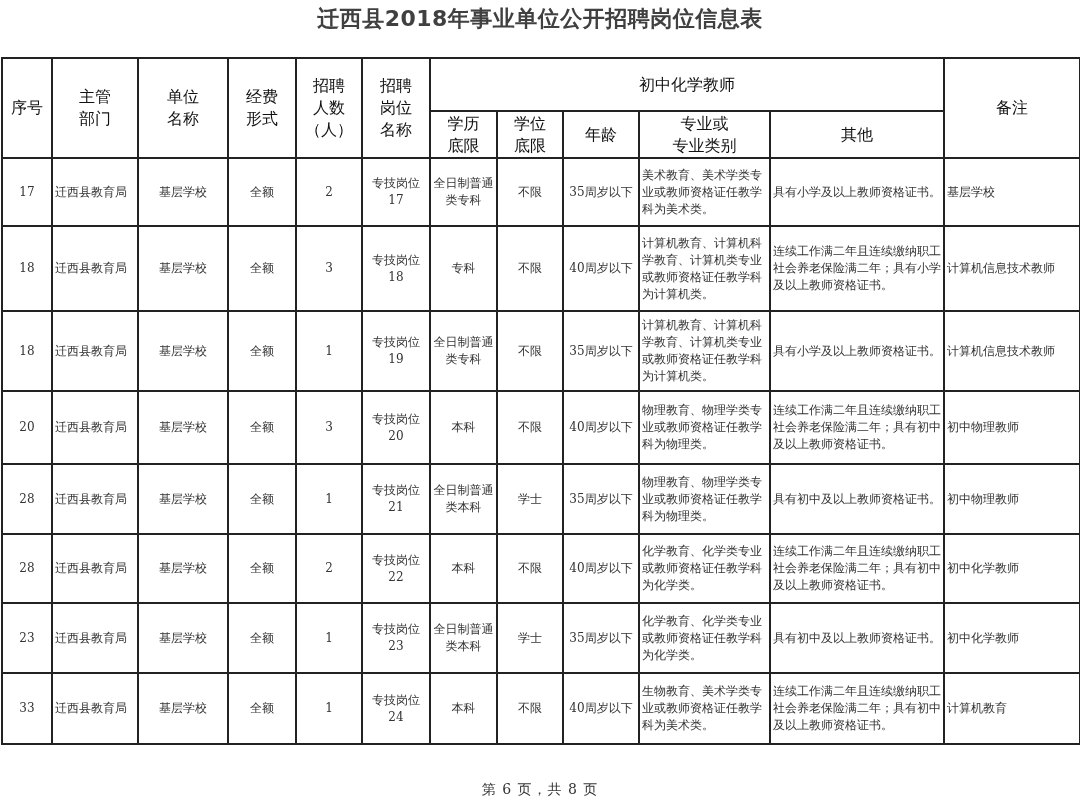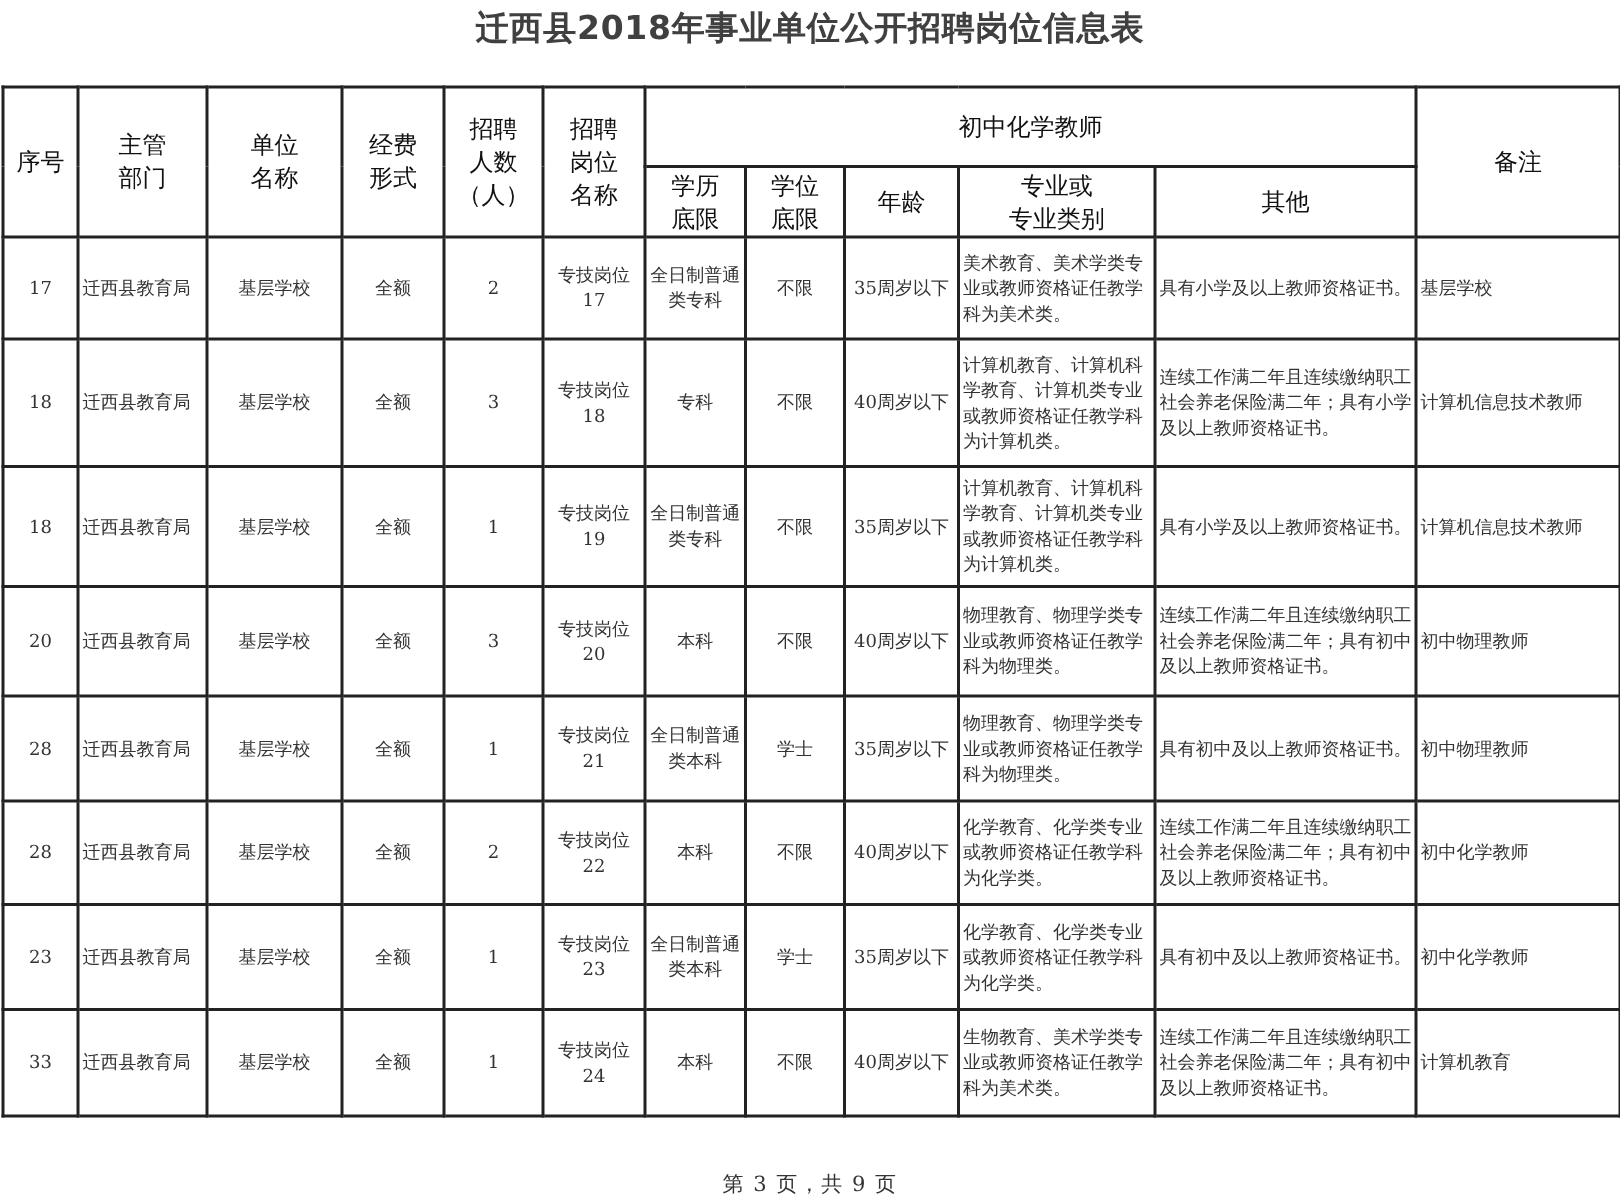--- a/index.html
+++ b/index.html
@@ -174,13 +174,13 @@
       <td>本科</td>
       <td>不限</td>
       <td>40周岁以下</td>
       <td class="wrap">生物教育、美术学类专业或教师资格证任教学科为美术类。</td>
       <td class="wrap">连续工作满二年且连续缴纳职工社会养老保险满二年；具有初中及以上教师资格证书。</td>
       <td class="left">计算机教育</td>
     </tr>
   </tbody>
 </table>
 
-<div class="footer">第 3 页，共 9 页</div>
+<div class="footer">第 6 页，共 8 页</div>
 
 </body></html>

